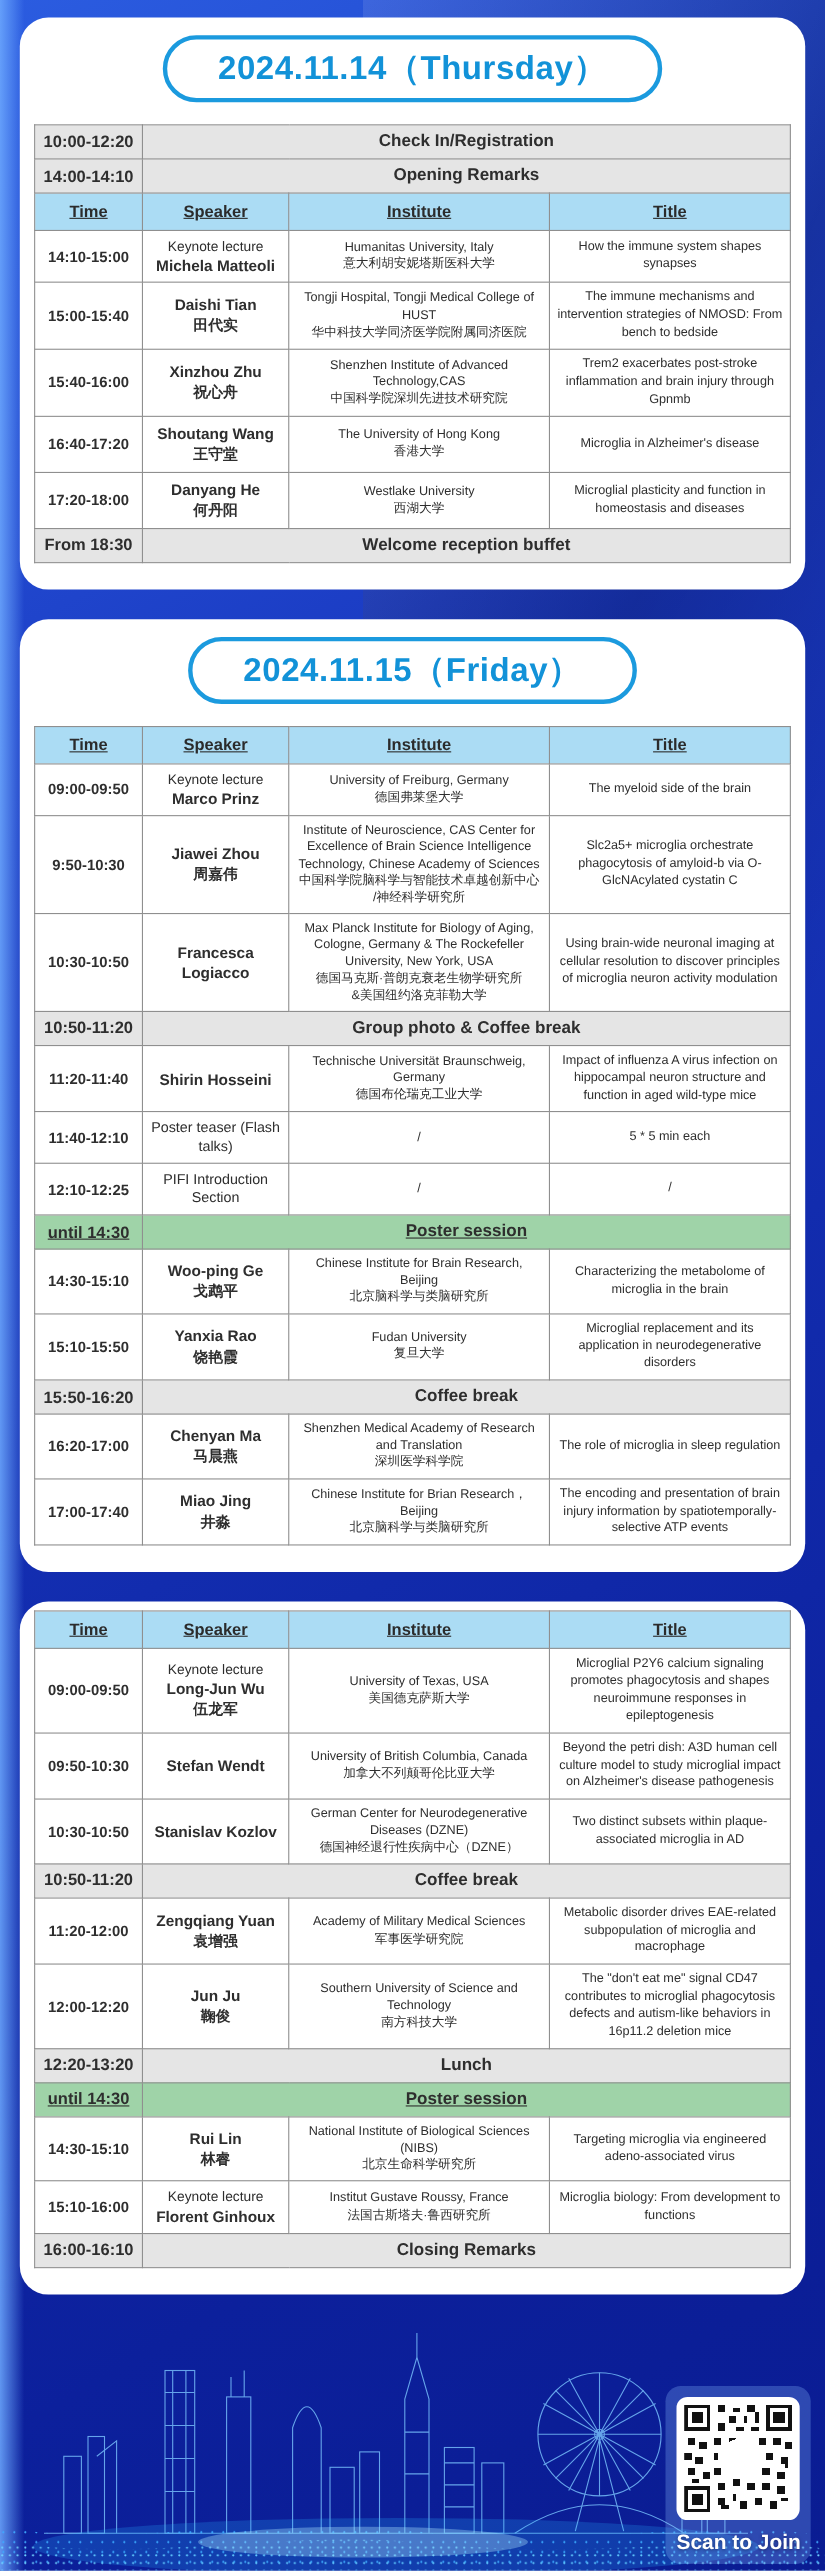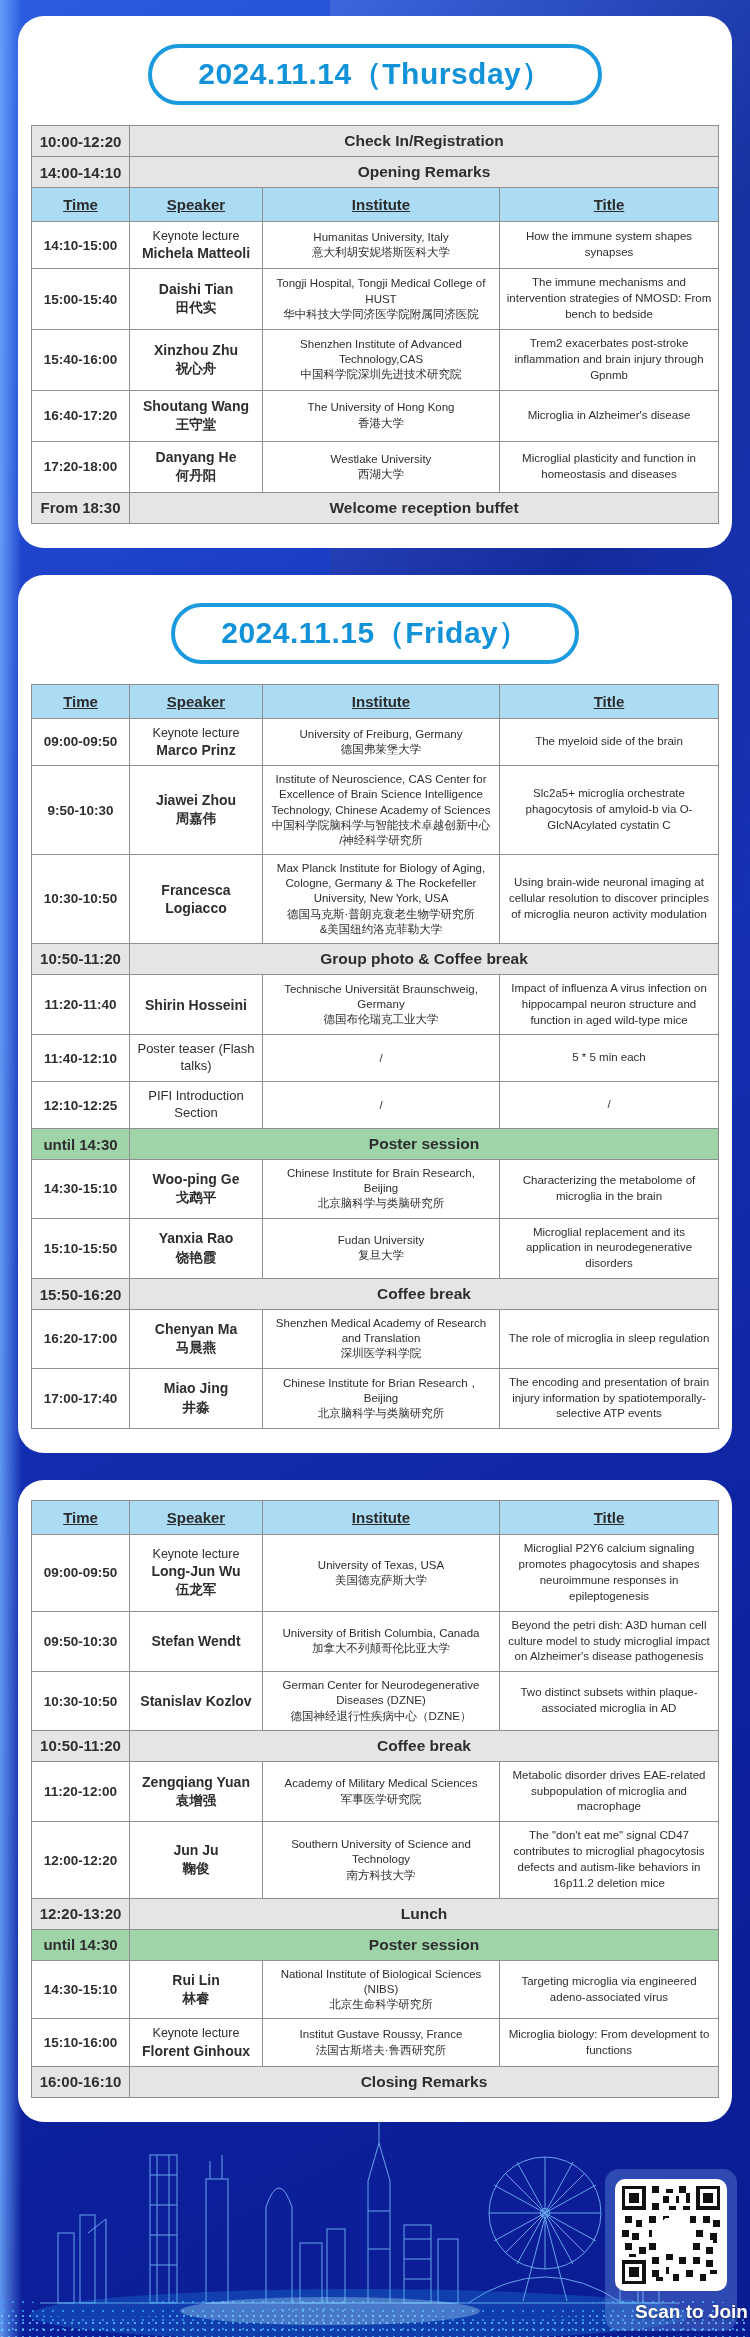--- a/index.html
+++ b/index.html
@@ -7,49 +7,49 @@
     width:750px;height:2337px;position:relative;overflow:hidden;
     font-family:"Liberation Sans","DejaVu Sans",sans-serif;
     background:
       linear-gradient(90deg, rgba(110,170,255,.85) 0px, rgba(110,170,255,0) 22px),
       linear-gradient(150deg,#2b5ce0 0%,#1b3cc4 28%,#122cae 55%,#0c209c 80%,#0a1c92 100%);
   }
   .sheen{position:absolute;top:0;right:0;width:420px;height:900px;
     background:linear-gradient(115deg,rgba(255,255,255,.10),rgba(0,0,40,.25) 60%,rgba(0,0,0,0));
     pointer-events:none;}
   .page{position:relative;padding:16px 18px 0;}
-  .card{background:#ffffff;border-radius:26px;padding:20px 13px 24px;margin-bottom:27px;}
+  .card{background:#ffffff;border-radius:26px;padding:8px 13px 24px;margin-bottom:27px;}
   .pill-wrap{text-align:center;margin:8px 0 20px;}
   .pill{display:inline-block;border:4px solid #1b9ade;color:#1292d8;border-radius:46px;
     padding:6px 46px;font-size:30px;font-weight:bold;letter-spacing:.5px;}
   table{width:100%;border-collapse:collapse;border:1.5px solid #777;table-layout:fixed;}
   col.c-time{width:98px;}  col.c-speaker{width:133px;}  col.c-inst{width:237px;}
   td,th{border:1px solid #8f8f8f;text-align:center;vertical-align:middle;
     padding:6px 6px;color:#2e2e2e;word-wrap:break-word;}
   tr.head th{background:#abdcf4;font-size:15px;font-weight:bold;padding:8px 4px;color:#2b2b2b;text-decoration:underline;}
   td.time{font-size:13.5px;font-weight:bold;}
   tr.banner td.time{font-size:15px;white-space:nowrap;}
   td.banner-label{font-size:15.5px;font-weight:bold;}
   tr.bg-blue td{background:#e5e5e5;}
-  tr.bg-green td{background:#9fd3a8;}
+  tr.bg-green td{background:#9fd3a8;text-decoration:underline;}
   td.speaker .note{font-size:12.5px;line-height:1.3;}
   td.speaker .name{font-weight:bold;font-size:14px;line-height:1.3;}
   td.speaker .plain{font-size:13px;line-height:1.3;}
   td.speaker .zh{font-weight:bold;font-size:13.5px;line-height:1.4;margin-top:1px;}
   td.inst div{font-size:11.5px;line-height:1.32;}
   td.ttl{font-size:11.5px;line-height:1.38;}
   .footer{position:absolute;left:0;right:0;bottom:0;height:254px;}
   .footer svg.skyline{position:absolute;left:0;bottom:0;}
   .qr-panel{position:absolute;right:13px;bottom:6px;width:132px;
     background:rgba(140,190,255,.28);border-radius:14px;padding:10px 10px 8px;
     text-align:center;box-sizing:border-box;}
   .qr-box{background:#fff;border-radius:10px;width:112px;height:112px;
     padding:7px;box-sizing:border-box;margin:0 auto;}
   .qr-label{color:#fff;font-weight:bold;font-size:19px;margin-top:10px;
-    text-shadow:0 1px 3px rgba(0,0,40,.5);white-space:nowrap;margin-left:20px;}
+    text-shadow:0 1px 3px rgba(0,0,40,.5);white-space:nowrap;}
 </style>
 </head>
 <body>
 
 <div class="sheen"></div>
 
 <div class="page">
 
   <section class="card">
     <div class="pill-wrap">

